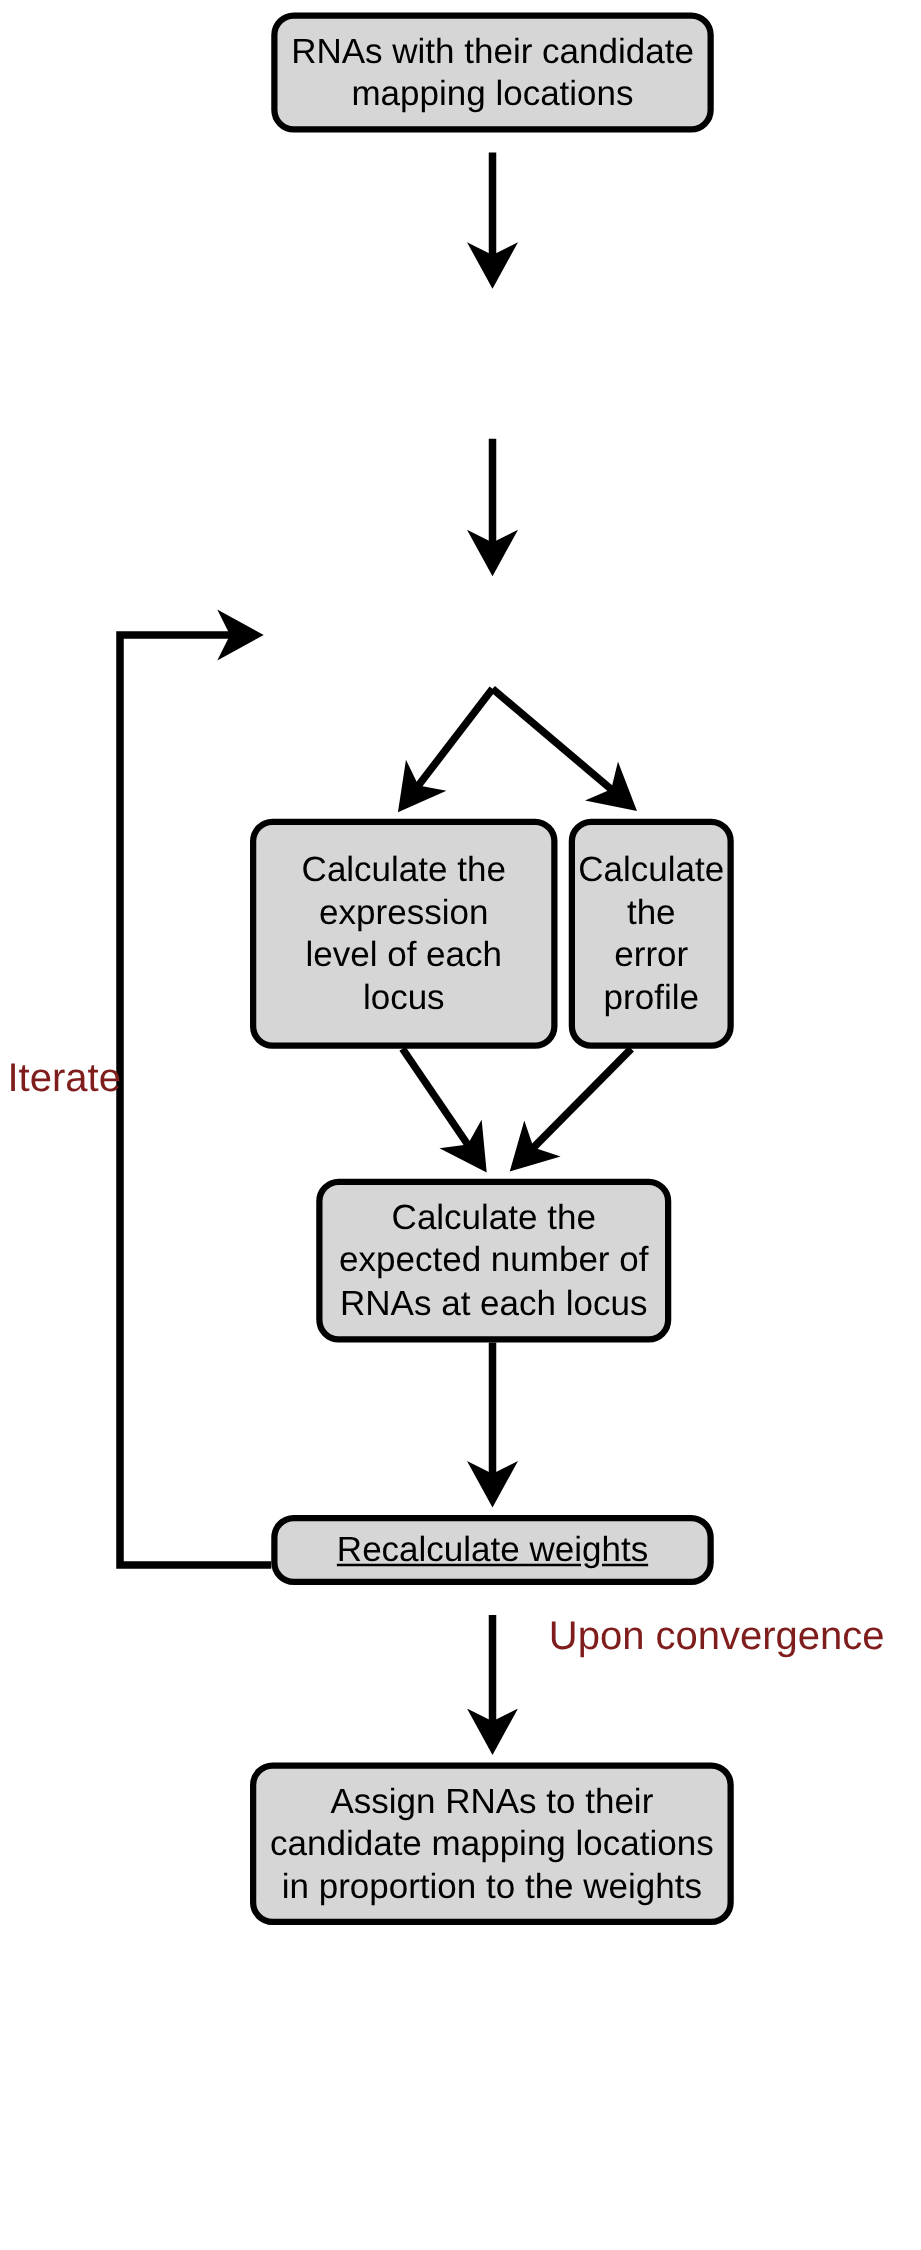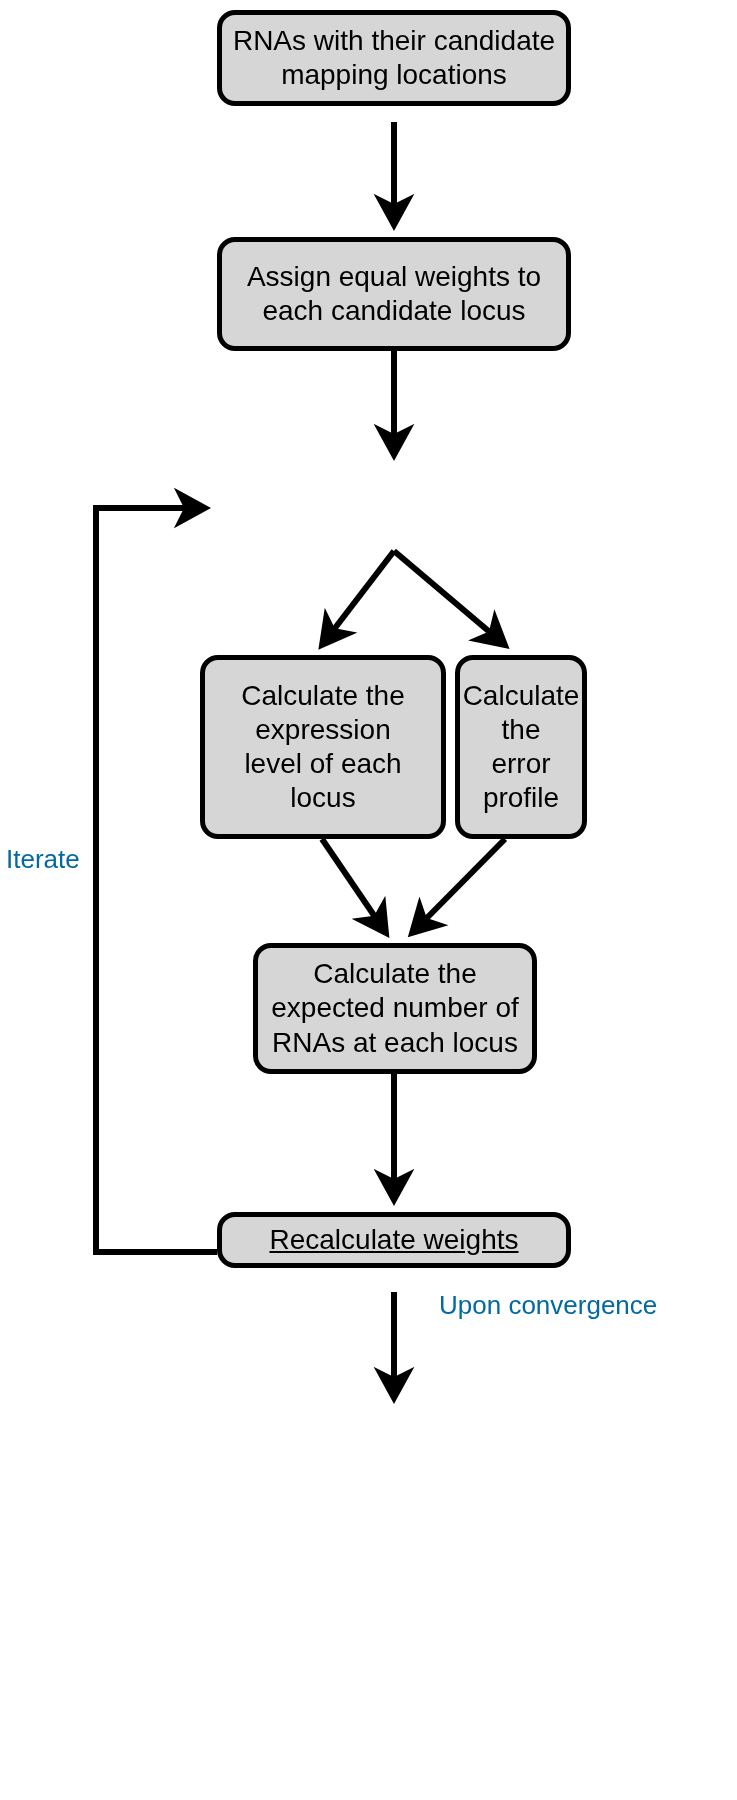--- a/index.html
+++ b/index.html
@@ -42,22 +42,22 @@
     letter-spacing: 0px;
     z-index: 2;
   }
   .node .node-text {
     display: block;
     padding: 0 10px;
     white-space: pre-line;
   }
   .edge-label {
     position: absolute;
-    color: #0369a1;
-    font-size: 26px;
+    color: #7f1d1d;
+    font-size: 32px;
     line-height: 1.1;
     white-space: nowrap;
     z-index: 3;
   }
 
   
   #node-input-rnas       { left: 217px; top: 10px;   width: 354px; height: 96px; }
   #node-assign-weights   { left: 217px; top: 237px;  width: 354px; height: 114px; }
   #node-start-iteration  { left: 217px; top: 467px;  width: 354px; height: 84px;  }
   #node-expression-level { left: 200px; top: 655px;  width: 246px; height: 184px; }
@@ -117,24 +117,20 @@
     <g>
       <line x1="394" y1="1292" x2="394" y2="1398" stroke="#000000" stroke-width="6" marker-end="url(#arrowhead)"></line>
     </g>
   </svg>
 
   <div class="node" id="node-input-rnas">
     <span class="node-text">RNAs with their candidate
 mapping locations</span>
   </div>
 
-  <div class="node" id="node-assign-weights">
-    <span class="node-text">Assign equal weights to
-each candidate locus</span>
-  </div>
 
 
   <div class="node" id="node-expression-level">
     <span class="node-text">Calculate the
 expression
 level of each
 locus</span>
   </div>
 
   <div class="node" id="node-error-profile">
@@ -145,18 +141,23 @@
   <div class="node" id="node-expected-number">
     <span class="node-text">Calculate the
 expected number of
 RNAs at each locus</span>
   </div>
 
   <div class="node" id="node-recalculate">
     <span class="node-text">Recalculate weights</span>
   </div>
 
+  <div class="node" id="node-final-assign">
+    <span class="node-text">Assign RNAs to their
+candidate mapping locations
+in proportion to the weights</span>
+  </div>
 
   <div class="edge-label" id="label-iterate">Iterate</div>
 
   <div class="edge-label" id="label-convergence">Upon convergence</div>
 
 </div>
 
 </body></html>

